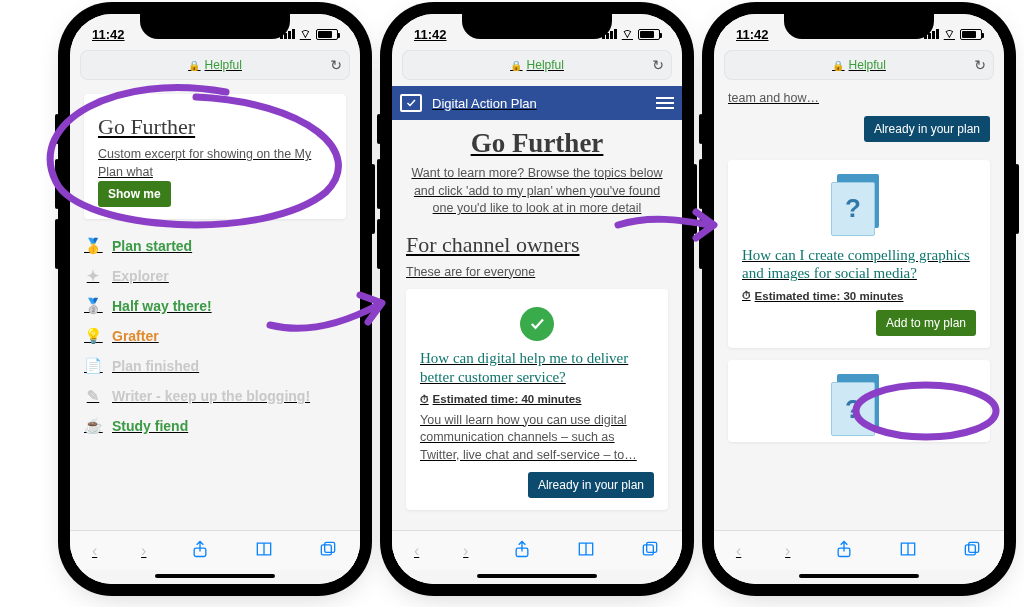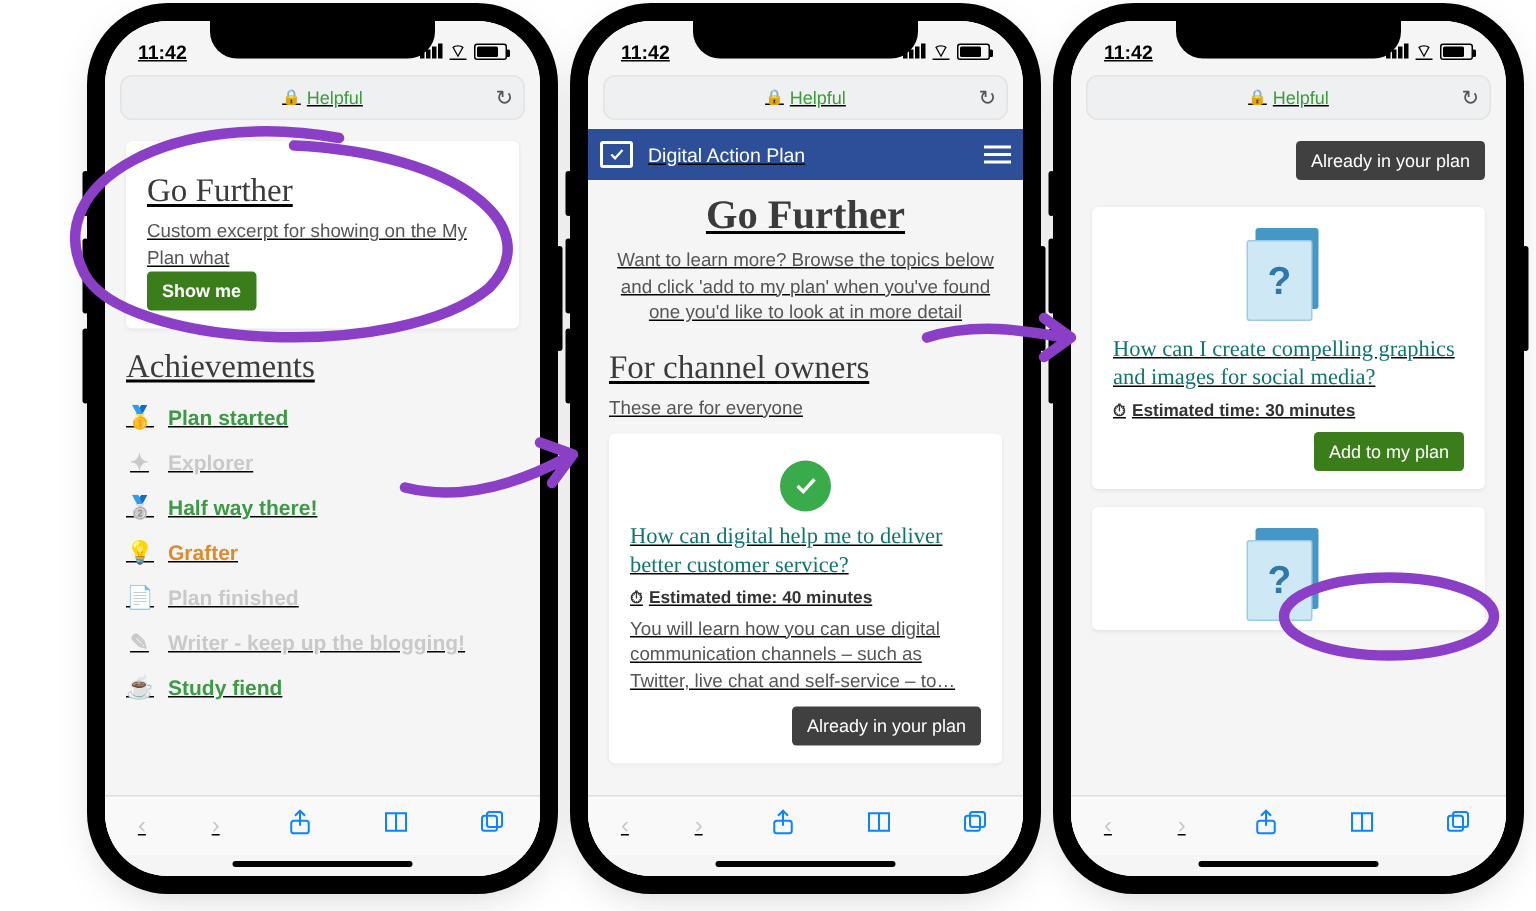--- a/index.html
+++ b/index.html
@@ -44,21 +44,21 @@
   .urlbar .reload{ position:absolute; right:8px; font-size:14px; color:#555;}
 
   
   .content { flex:1; overflow:hidden; padding:0 14px 6px; font-size:13px; color:#333;}
   .card { background:#fff; border-radius:4px; padding:14px 14px 12px; margin:8px 0 12px; box-shadow:0 1px 3px rgba(0,0,0,.07);}
   h1.sec { font-size:22px; font-weight:400; color:#3b3b3b; margin:6px 0 6px; font-family: Georgia, 'Times New Roman', serif;}
   h1.big { font-size:27px; text-align:center; font-family: Georgia, serif; color:#3b3b3b; margin:8px 0 6px;}
   .subtitle { font-size:12.5px; color:#555; line-height:1.4;}
   .btn { display:inline-block; border-radius:3px; font-size:12px; padding:6px 10px; color:#fff;}
   .btn.green{ background:#3b7d1a; font-weight:600;}
-  .btn.blue { background:#404040;}
+  .btn.blue { background:#0c4a6e;}
   .est{ font-size:11.5px; font-weight:700; margin:6px 0; display:flex; align-items:center; gap:4px;}
   .est .clk{ font-size:11px; }
 
   
   .ach-list { list-style:none; }
   .ach-list li{ display:flex; align-items:center; gap:10px; padding:6px 0; font-size:14px; font-weight:700;}
   .ach-list li.done{ color:#3b9a45;}
   .ach-list li.pending{ color:#c9c9c9;}
   .ach-list li .ic{ width:18px; text-align:center; font-size:15px;}
 
@@ -126,21 +126,20 @@
 
       <div class="content">
         <div class="card">
           <h1 class="sec">Go Further</h1>
           <p class="subtitle">Custom excerpt for showing on the My Plan what</p>
           <div style="">
             <span class="btn green">Show me</span>
           </div>
         </div>
 
-        <h1 class="sec">Achievements</h1>
         <ul class="ach-list">
           <li class="done">
               <span class="ic">🥇</span>
               <span>Plan started</span>
             </li>
           <li class="pending">
               <span class="ic">✦</span>
               <span>Explorer</span>
             </li>
           <li class="done">
@@ -291,20 +290,21 @@
             </span>
         </div>
       </div>
       <div class="urlbar">
         <span class="lock">🔒</span>
         <span class="host">Helpful</span>
         <span class="reload">↻</span>
       </div>
 
       <div class="content">
+        <p class="subtitle" style="margin-top:4px">team and how…</p>
         <div class="right-align"><span class="btn blue">Already in your plan</span></div>
 
         <div class="card" style="margin-top:18px">
           <div class="doc-icon">
             <div class="back"></div>
               <div class="front">?</div>
           </div>
           <div class="card-title">How can I create compelling graphics and images for social media?</div>
           <div class="est">
               <span class="clk">⏱</span>

